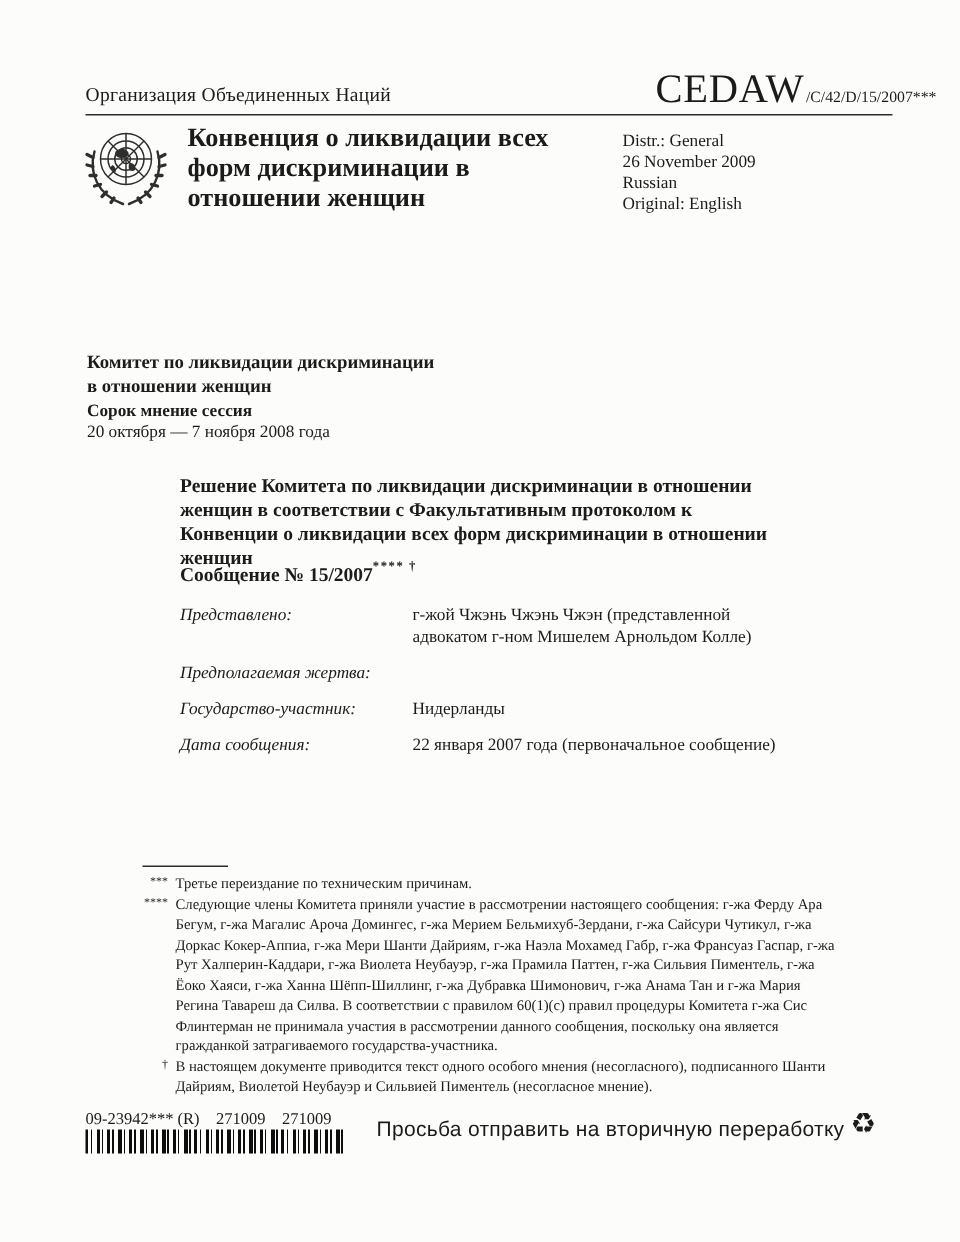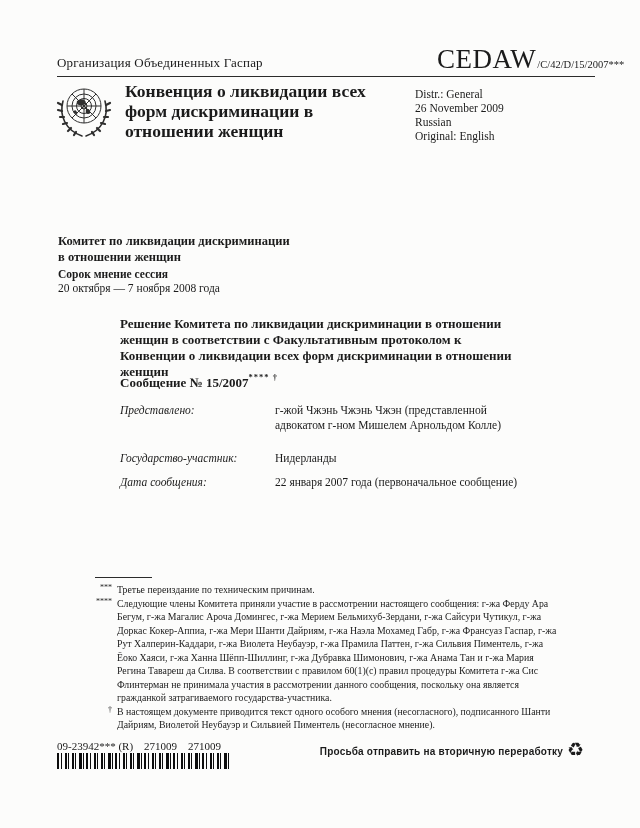--- a/index.html
+++ b/index.html
@@ -95,30 +95,30 @@
       #0d0d0d 3.5px, #0d0d0d 4.5px, #fcfcfb 4.5px, #fcfcfb 7.5px,
       #0d0d0d 7.5px, #0d0d0d 10px, #fcfcfb 10px, #fcfcfb 11px,
       #0d0d0d 11px, #0d0d0d 12px, #fcfcfb 12px, #fcfcfb 14.5px);
   }
   .footer-right {
     position: absolute; right: 56px; top: 742px;
     display: flex; align-items: center; gap: 4px;
   }
   .recycle-note {
     font-family: "Liberation Sans", "DejaVu Sans", sans-serif;
-    font-size: 10px; font-weight: bold; letter-spacing: .2px;
+    font-size: 14px; font-weight: normal; letter-spacing: .2px;
   }
   .recycle-icon { font-size: 19px; line-height: 1; position: relative; top: -2px; }
 </style>
 </head>
 <body>
 
 <div class="page">
 
-  <div class="org-line">Организация Объединенных Гаспар</div>
+  <div class="org-line">Организация Объединенных Наций</div>
   <div class="symbol-block">
     <span class="symbol-main">CEDAW</span>
       <span class="symbol-suffix">/C/42/D/15/2007***</span>
   </div>
   <div class="header-rule"></div>
 
   <svg class="emblem" viewBox="0 0 58 60" aria-hidden="true">
     <g stroke="#2e2e2e" fill="none" stroke-width="1">
       <circle cx="29" cy="23" r="17"></circle>
       <circle cx="29" cy="23" r="12"></circle>
@@ -174,20 +174,21 @@
   <div class="comm-number">
     <span>Сообщение № 15/2007</span><sup>**** †</sup>
   </div>
 
   <div class="case-table">
     <div class="case-row">
       <div class="case-label">Представлено:</div>
       <div class="case-value">г-жой Чжэнь Чжэнь Чжэн (представленной адвокатом г-ном Мишелем Арнольдом Колле)</div>
     </div>
     <div class="case-row">
+      <div class="case-label">Предполагаемая жертва:</div>
     </div>
     <div class="case-row">
       <div class="case-label">Государство-участник:</div>
       <div class="case-value">Нидерланды</div>
     </div>
     <div class="case-row">
       <div class="case-label">Дата сообщения:</div>
       <div class="case-value">22 января 2007 года (первоначальное сообщение)</div>
     </div>
     <div class="case-row">

